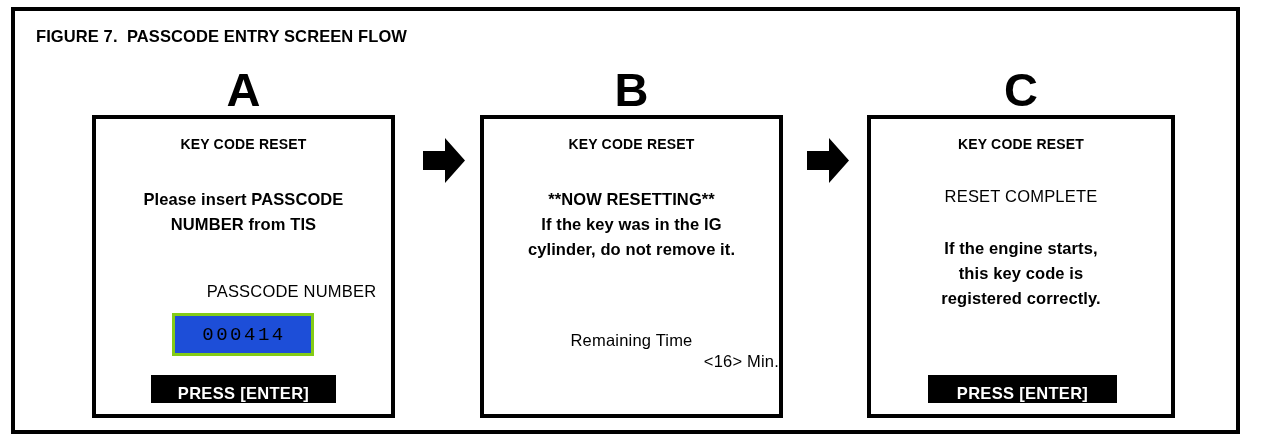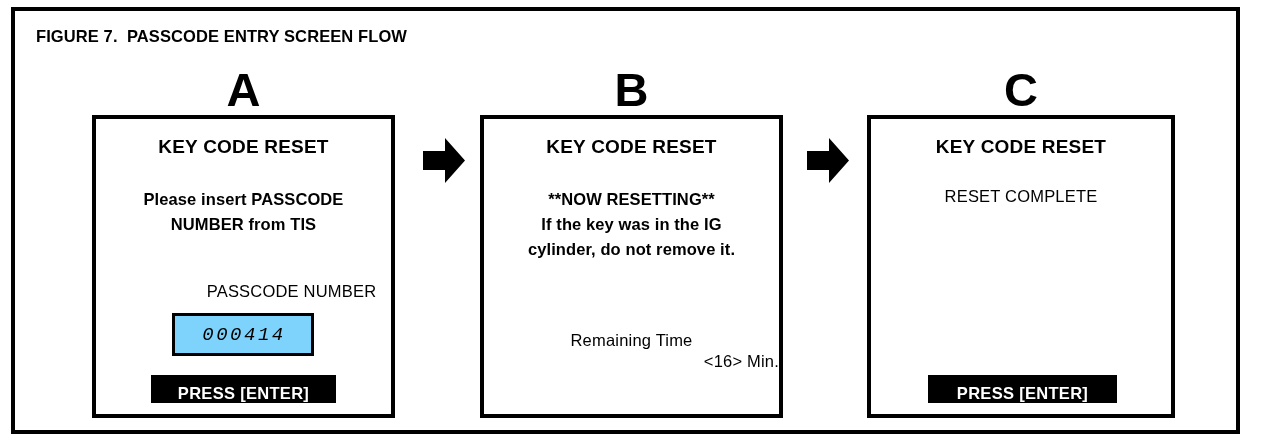--- a/index.html
+++ b/index.html
@@ -80,21 +80,21 @@
     width: 100%;
     height: 100%;
     box-sizing: border-box;
   }
 
   .screen-title {
     position: absolute;
     left: 0;
     width: 100%;
     text-align: center;
-    font-size: 19px;
+    font-size: 14px;
     font-weight: bold;
     letter-spacing: 0.2px;
   }
 
   .screen-block {
     position: absolute;
     left: 0;
     width: 100%;
     text-align: center;
     font-size: 16.5px;
@@ -109,27 +109,26 @@
     left: 0;
     width: 100%;
     text-align: center;
     font-size: 16.5px;
     font-weight: normal;
     letter-spacing: 0.2px;
   }
 
   .code-box {
     position: absolute;
-    border: 3px solid #000000;
-    box-sizing: border-box;
-    background: #7dd3fc;
+    border: 3px solid #84cc16;
+    box-sizing: border-box;
+    background: #1d4ed8;
     display: flex;
     align-items: center;
     justify-content: center;
-    font-style: italic;
   }
 
   .code-value {
     font-family: "Liberation Mono", "DejaVu Sans Mono", monospace;
     font-size: 19px;
     letter-spacing: 2.5px;
     font-weight: normal;
     color: #000000;
     padding-left: 2px;
   }
@@ -224,20 +223,23 @@
     </div>
 
     <div class="panel" id="panel-c">
       <div class="panel-letter">C</div>
       <div class="panel-screen">
         <div class="screen-inner">
           <div class="screen-title" style="top:17px;">KEY CODE RESET</div>
 
           <div class="field-label" style="top:68px;">RESET COMPLETE</div>
 
+          <div class="screen-block" style="top:117px;">If the engine starts,
+this key code is
+registered correctly.</div>
 
           <div class="enter-button" style="left:57px; top:256px; width:189px; height:28px;">PRESS [ENTER]</div>
         </div>
       </div>
     </div>
 
   </div>
 </div>
 
 </body></html>

